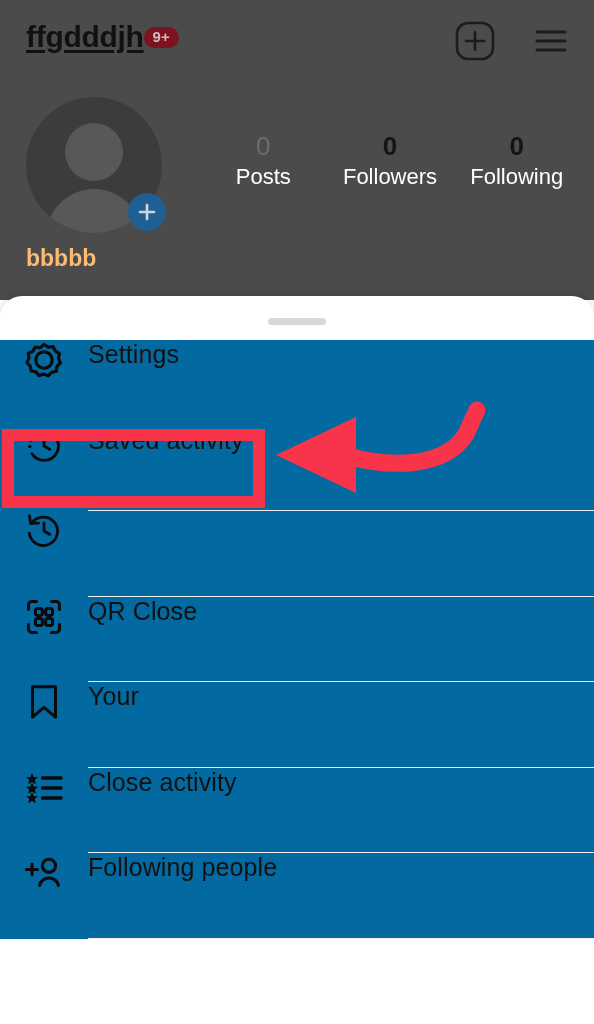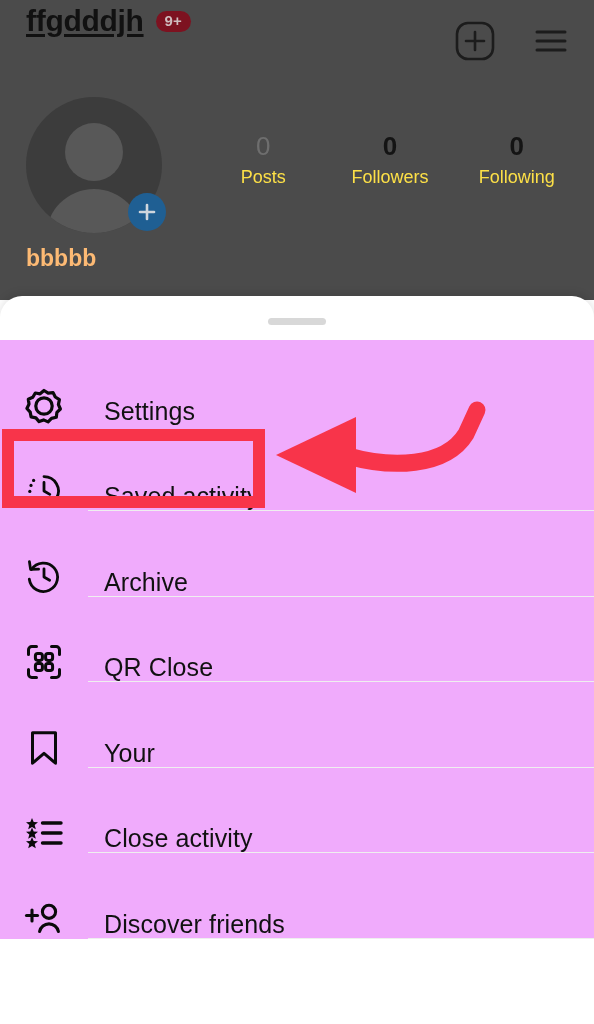--- a/index.html
+++ b/index.html
@@ -34,24 +34,23 @@
   #app-header {
     position: absolute;
     left: 0; top: 0;
     width: 594px;
     height: 80px;
   }
 
   #username-header {
     position: absolute;
     left: 26px;
-    top: 4px;
+    top: 20px;
     display: flex;
     align-items: center;
-    gap: 12px;
   }
 
   #username-header .uname {
     font-size: 30px;
     font-weight: bold;
     color: #111111;
     text-decoration: underline;
     text-decoration-thickness: 3px;
     text-underline-offset: 3px;
     letter-spacing: -0.3px;
@@ -130,22 +129,22 @@
   }
   .stat { flex: 1; text-align: center; }
   .stat .num {
     font-size: 26px;
     font-weight: bold;
     color: #141414;
     line-height: 32px;
   }
   .stat.dim .num { color: #6e6e6e; font-weight: normal; }
   .stat .lbl {
-    font-size: 18px;
-    color: #fde047;
+    font-size: 22px;
+    color: #ffffff;
     line-height: 30px;
   }
 
   #profile-name {
     position: absolute;
     left: 26px;
     top: 245px;
     font-size: 23px;
     font-weight: bold;
     color: #fdba74;
@@ -178,23 +177,22 @@
     position: absolute;
     left: 0;
     top: 44px;
     width: 594px;
   }
 
   .menu-row {
     position: relative;
     height: 85.5px;
     display: flex;
-    align-items: flex-end;
-    background: #f0abfc;
-    gap: 16px;
+    align-items: flex-start;
+    background: #0369a1;
   }
   .menu-row .icon-slot {
     width: 88px;
     display: flex;
     align-items: center;
     justify-content: center;
     flex: 0 0 88px;
   }
   .menu-row .icon-slot svg { display: block; }
   .menu-row .row-label {
@@ -331,21 +329,20 @@
       </div>
 
       <div class="menu-row">
         <span class="icon-slot">
           <svg width="40" height="40" viewBox="0 0 40 40" fill="none" stroke="#0a0a0a" stroke-width="2.8" stroke-linecap="round" stroke-linejoin="round">
             <path d="M7.4 12.6 a14.2 14.2 0 1 1 -2.1 9.6"></path>
             <polyline points="14.6,12.2 6.6,12.4 5.4,4.6"></polyline>
             <path d="M20 11.8 V20 L25.6 23.2"></path>
           </svg>
         </span>
-        <span class="row-label">Archive</span>
         <span class="divider"></span>
       </div>
 
       <div class="menu-row">
         <span class="icon-slot">
           <svg width="40" height="40" viewBox="0 0 40 40" fill="none" stroke="#0a0a0a" stroke-width="3" stroke-linecap="round" stroke-linejoin="round">
             <path d="M4.5 12.5 V7.8 a3.3 3.3 0 0 1 3.3 -3.3 H12.5"></path>
             <path d="M27.5 4.5 H32.2 a3.3 3.3 0 0 1 3.3 3.3 V12.5"></path>
             <path d="M35.5 27.5 V32.2 a3.3 3.3 0 0 1 -3.3 3.3 H27.5"></path>
             <path d="M12.5 35.5 H7.8 a3.3 3.3 0 0 1 -3.3 -3.3 V27.5"></path>
@@ -390,21 +387,21 @@
 
       <div class="menu-row">
         <span class="icon-slot">
           <svg width="40" height="40" viewBox="0 0 40 40" fill="none" stroke="#0a0a0a" stroke-width="3.1" stroke-linecap="round">
             <line x1="2.5" y1="16.5" x2="13.5" y2="16.5"></line>
             <line x1="8" y1="11" x2="8" y2="22"></line>
             <circle cx="25" cy="12.8" r="6.6"></circle>
             <path d="M15.6 32.5 a9.6 9.6 0 0 1 18.8 0" stroke-linejoin="round"></path>
           </svg>
         </span>
-        <span class="row-label">Discover friends</span>
+        <span class="row-label">Following people</span>
         <span class="divider"></span>
       </div>
 
     </div>
   </div>
 
   <div id="annotation-layer">
     <div id="highlight-box"></div>
     <div id="arrow-annotation">
       <svg viewBox="0 0 260 120" fill="none">

